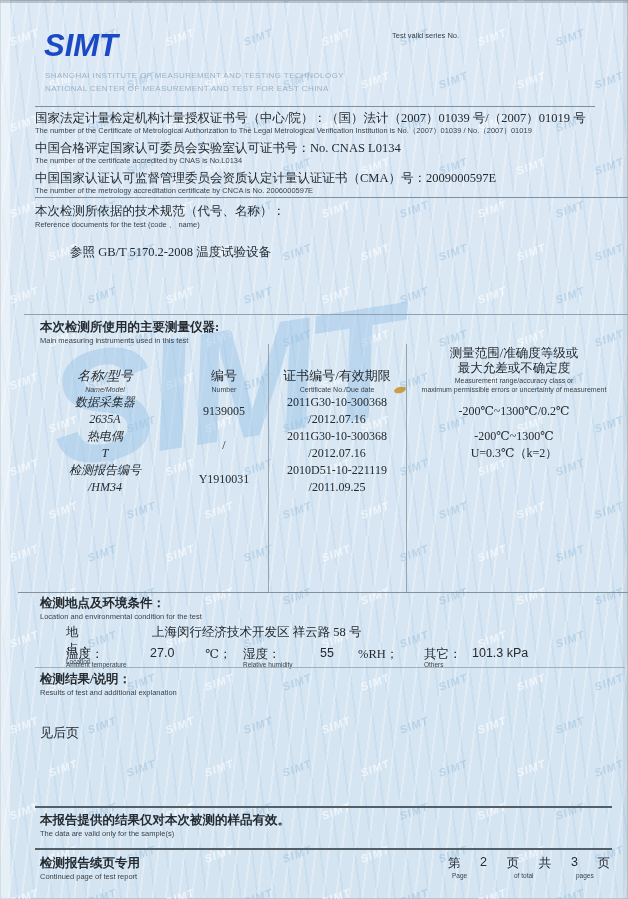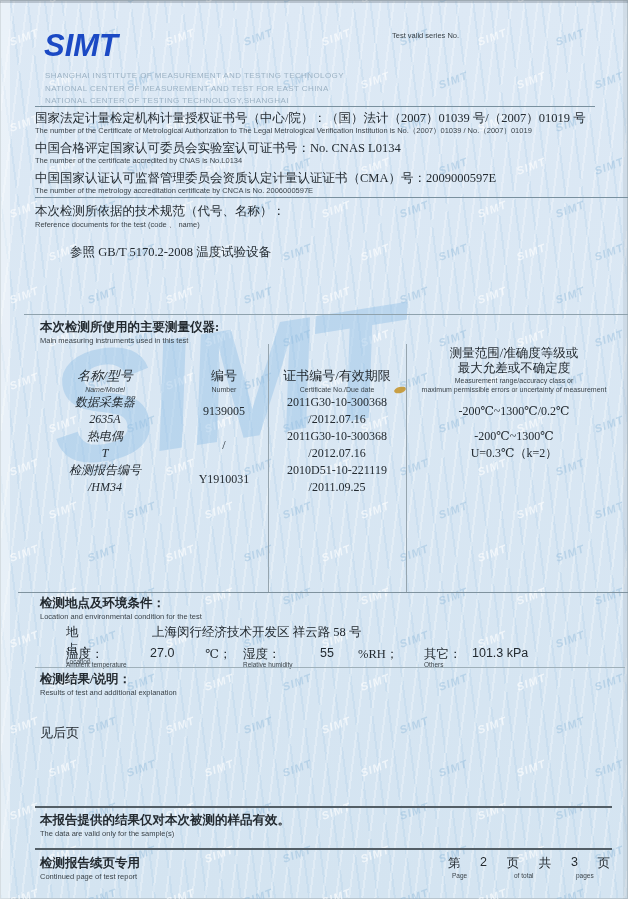--- a/index.html
+++ b/index.html
@@ -304,21 +304,20 @@
   <div class="scan-left"></div>
   <div class="scan-right"></div>
   <div class="smudge"></div>
 
   <div class="content">
 
     <div class="logo">SIMT</div>
     <div class="org">
       <div>SHANGHAI INSTITUTE OF MEASUREMENT AND TESTING TECHNOLOGY</div>
       <div>NATIONAL CENTER OF MEASUREMENT AND TEST FOR EAST CHINA</div>
-      <div>NATIONAL CENTER OF TESTING TECHNOLOGY,SHANGHAI</div>
     </div>
     <div class="report-no">
       <div class="rn-sub">Test valid series No.</div>
     </div>
 
     <div class="hr hr1"></div>
 
     <div class="certs">
       <div class="cert">
         <div class="zh">国家法定计量检定机构计量授权证书号（中心/院）：（国）法计（2007）01039 号/（2007）01019 号</div>

